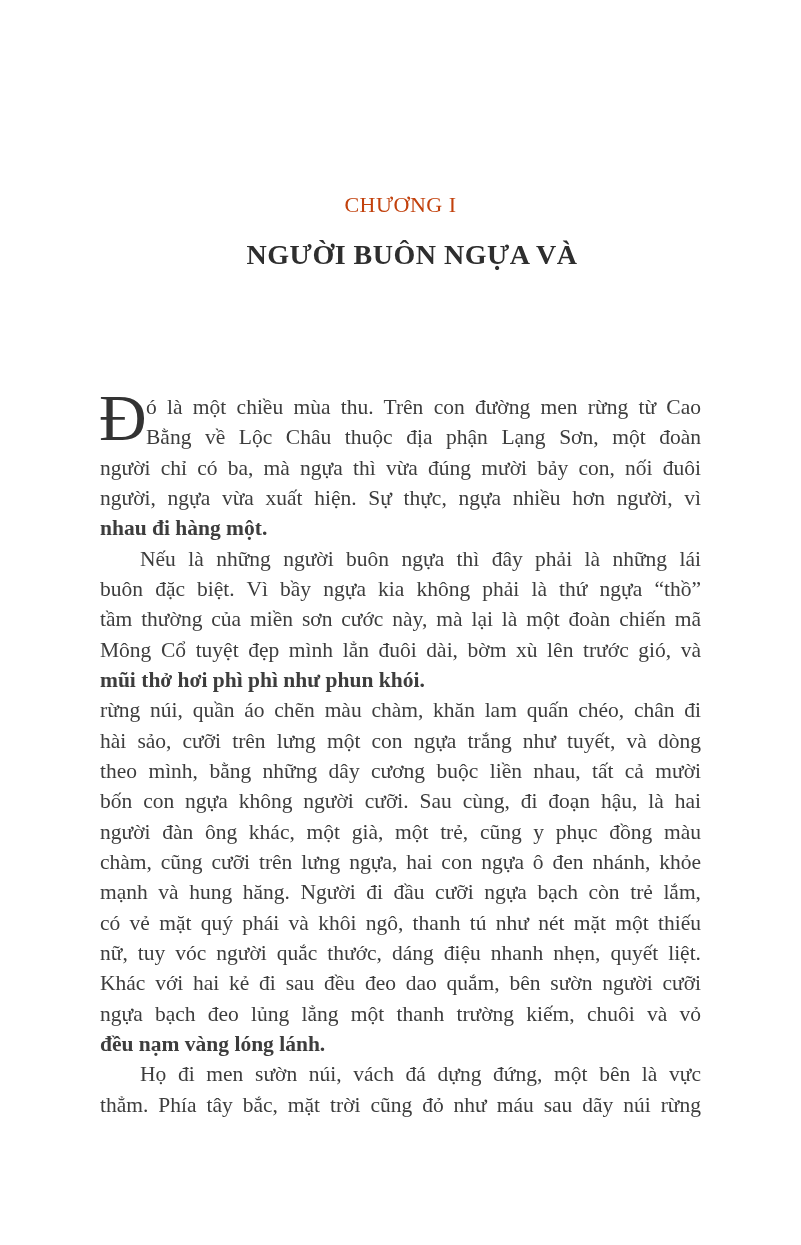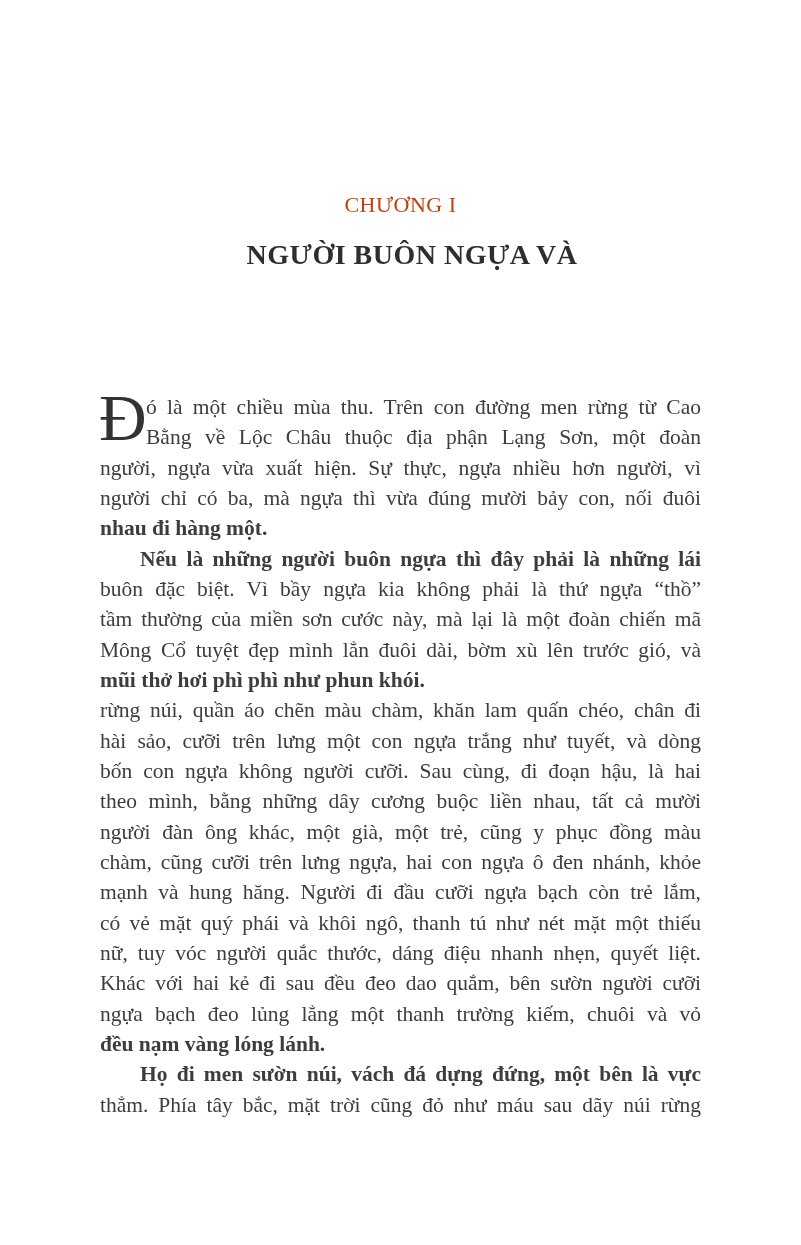--- a/index.html
+++ b/index.html
@@ -53,21 +53,21 @@
     line-height: 30.33px;
     color: #3d3d3d;
   }
   .paragraph { position: relative; margin: 0; }
   .line {
     display: block;
     text-align: justify;
     text-align-last: justify;
   }
   .line.last { text-align-last: left; font-weight: bold; }
-  .line.first-indent { padding-left: 40px; font-weight: bold; }
+  .line.first-indent { padding-left: 40px; }
   .line.drop-indent { padding-left: 46px; }
   .dropcap {
     position: absolute;
     left: -1px;
     top: -7px;
     font-size: 66px;
     line-height: 66px;
     color: #333333;
   }
 </style>
@@ -81,38 +81,38 @@
   <h1 class="chapter-title">
     <span class="title-line">NGƯỜI BUÔN NGỰA VÀ</span>
   </h1>
 
   <div class="body-text">
 
     <div class="paragraph">
       <span class="dropcap">Đ</span>
       <span class="line drop-indent">ó là một chiều mùa thu. Trên con đường men rừng từ Cao</span>
       <span class="line drop-indent">Bằng về Lộc Châu thuộc địa phận Lạng Sơn, một đoàn</span>
+      <span class="line">người chỉ có ba, mà ngựa thì vừa đúng mười bảy con, nối đuôi</span>
       <span class="line">người, ngựa vừa xuất hiện. Sự thực, ngựa nhiều hơn người, vì</span>
-      <span class="line">người chỉ có ba, mà ngựa thì vừa đúng mười bảy con, nối đuôi</span>
       <span class="line last">nhau đi hàng một.</span>
     </div>
 
     <div class="paragraph">
       <span class="line first-indent">Nếu là những người buôn ngựa thì đây phải là những lái</span>
       <span class="line">buôn đặc biệt. Vì bầy ngựa kia không phải là thứ ngựa “thồ”</span>
       <span class="line">tầm thường của miền sơn cước này, mà lại là một đoàn chiến mã</span>
       <span class="line">Mông Cổ tuyệt đẹp mình lẳn đuôi dài, bờm xù lên trước gió, và</span>
       <span class="line last">mũi thở hơi phì phì như phun khói.</span>
     </div>
 
     <div class="paragraph">
       <span class="line">rừng núi, quần áo chẽn màu chàm, khăn lam quấn chéo, chân đi</span>
       <span class="line">hài sảo, cưỡi trên lưng một con ngựa trắng như tuyết, và dòng</span>
+      <span class="line">theo mình, bằng những dây cương buộc liền nhau, tất cả mười</span>
       <span class="line">bốn con ngựa không người cưỡi. Sau cùng, đi đoạn hậu, là hai</span>
-      <span class="line">theo mình, bằng những dây cương buộc liền nhau, tất cả mười</span>
       <span class="line">người đàn ông khác, một già, một trẻ, cũng y phục đồng màu</span>
       <span class="line">chàm, cũng cưỡi trên lưng ngựa, hai con ngựa ô đen nhánh, khỏe</span>
       <span class="line">mạnh và hung hăng. Người đi đầu cưỡi ngựa bạch còn trẻ lắm,</span>
       <span class="line">có vẻ mặt quý phái và khôi ngô, thanh tú như nét mặt một thiếu</span>
       <span class="line">nữ, tuy vóc người quắc thước, dáng điệu nhanh nhẹn, quyết liệt.</span>
       <span class="line">Khác với hai kẻ đi sau đều đeo dao quắm, bên sườn người cưỡi</span>
       <span class="line">ngựa bạch đeo lủng lẳng một thanh trường kiếm, chuôi và vỏ</span>
       <span class="line last">đều nạm vàng lóng lánh.</span>
     </div>
 

